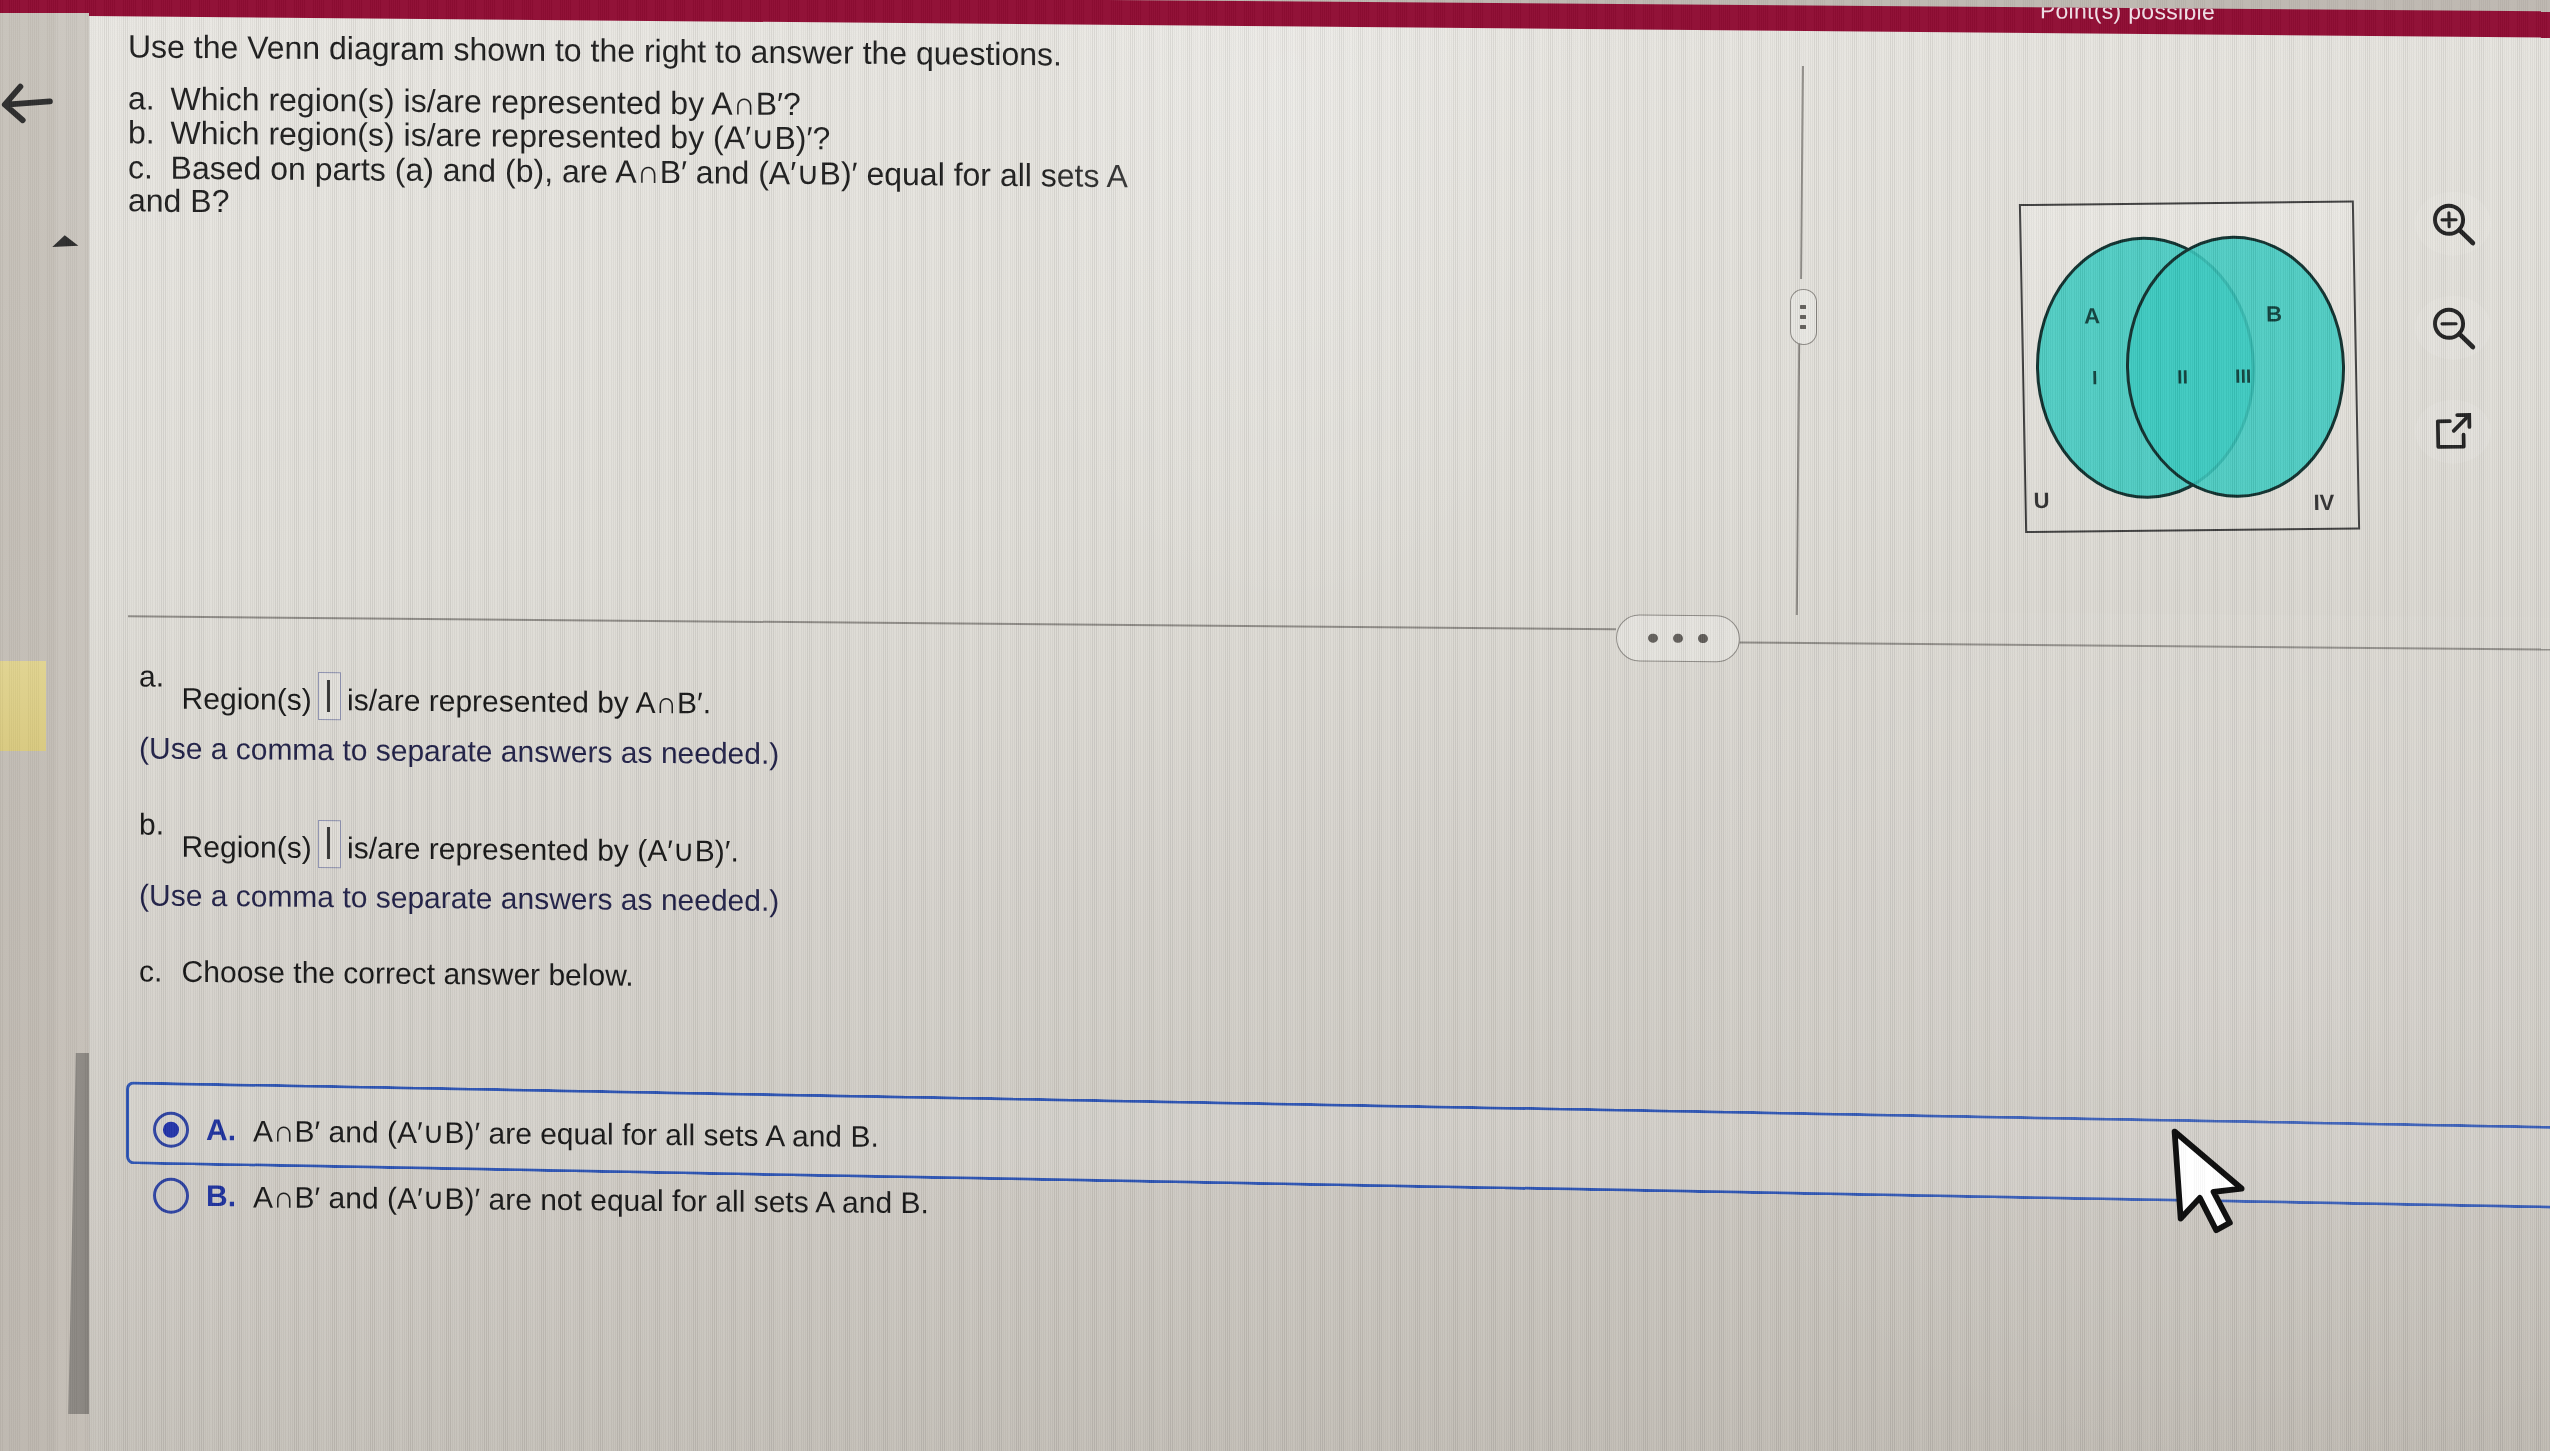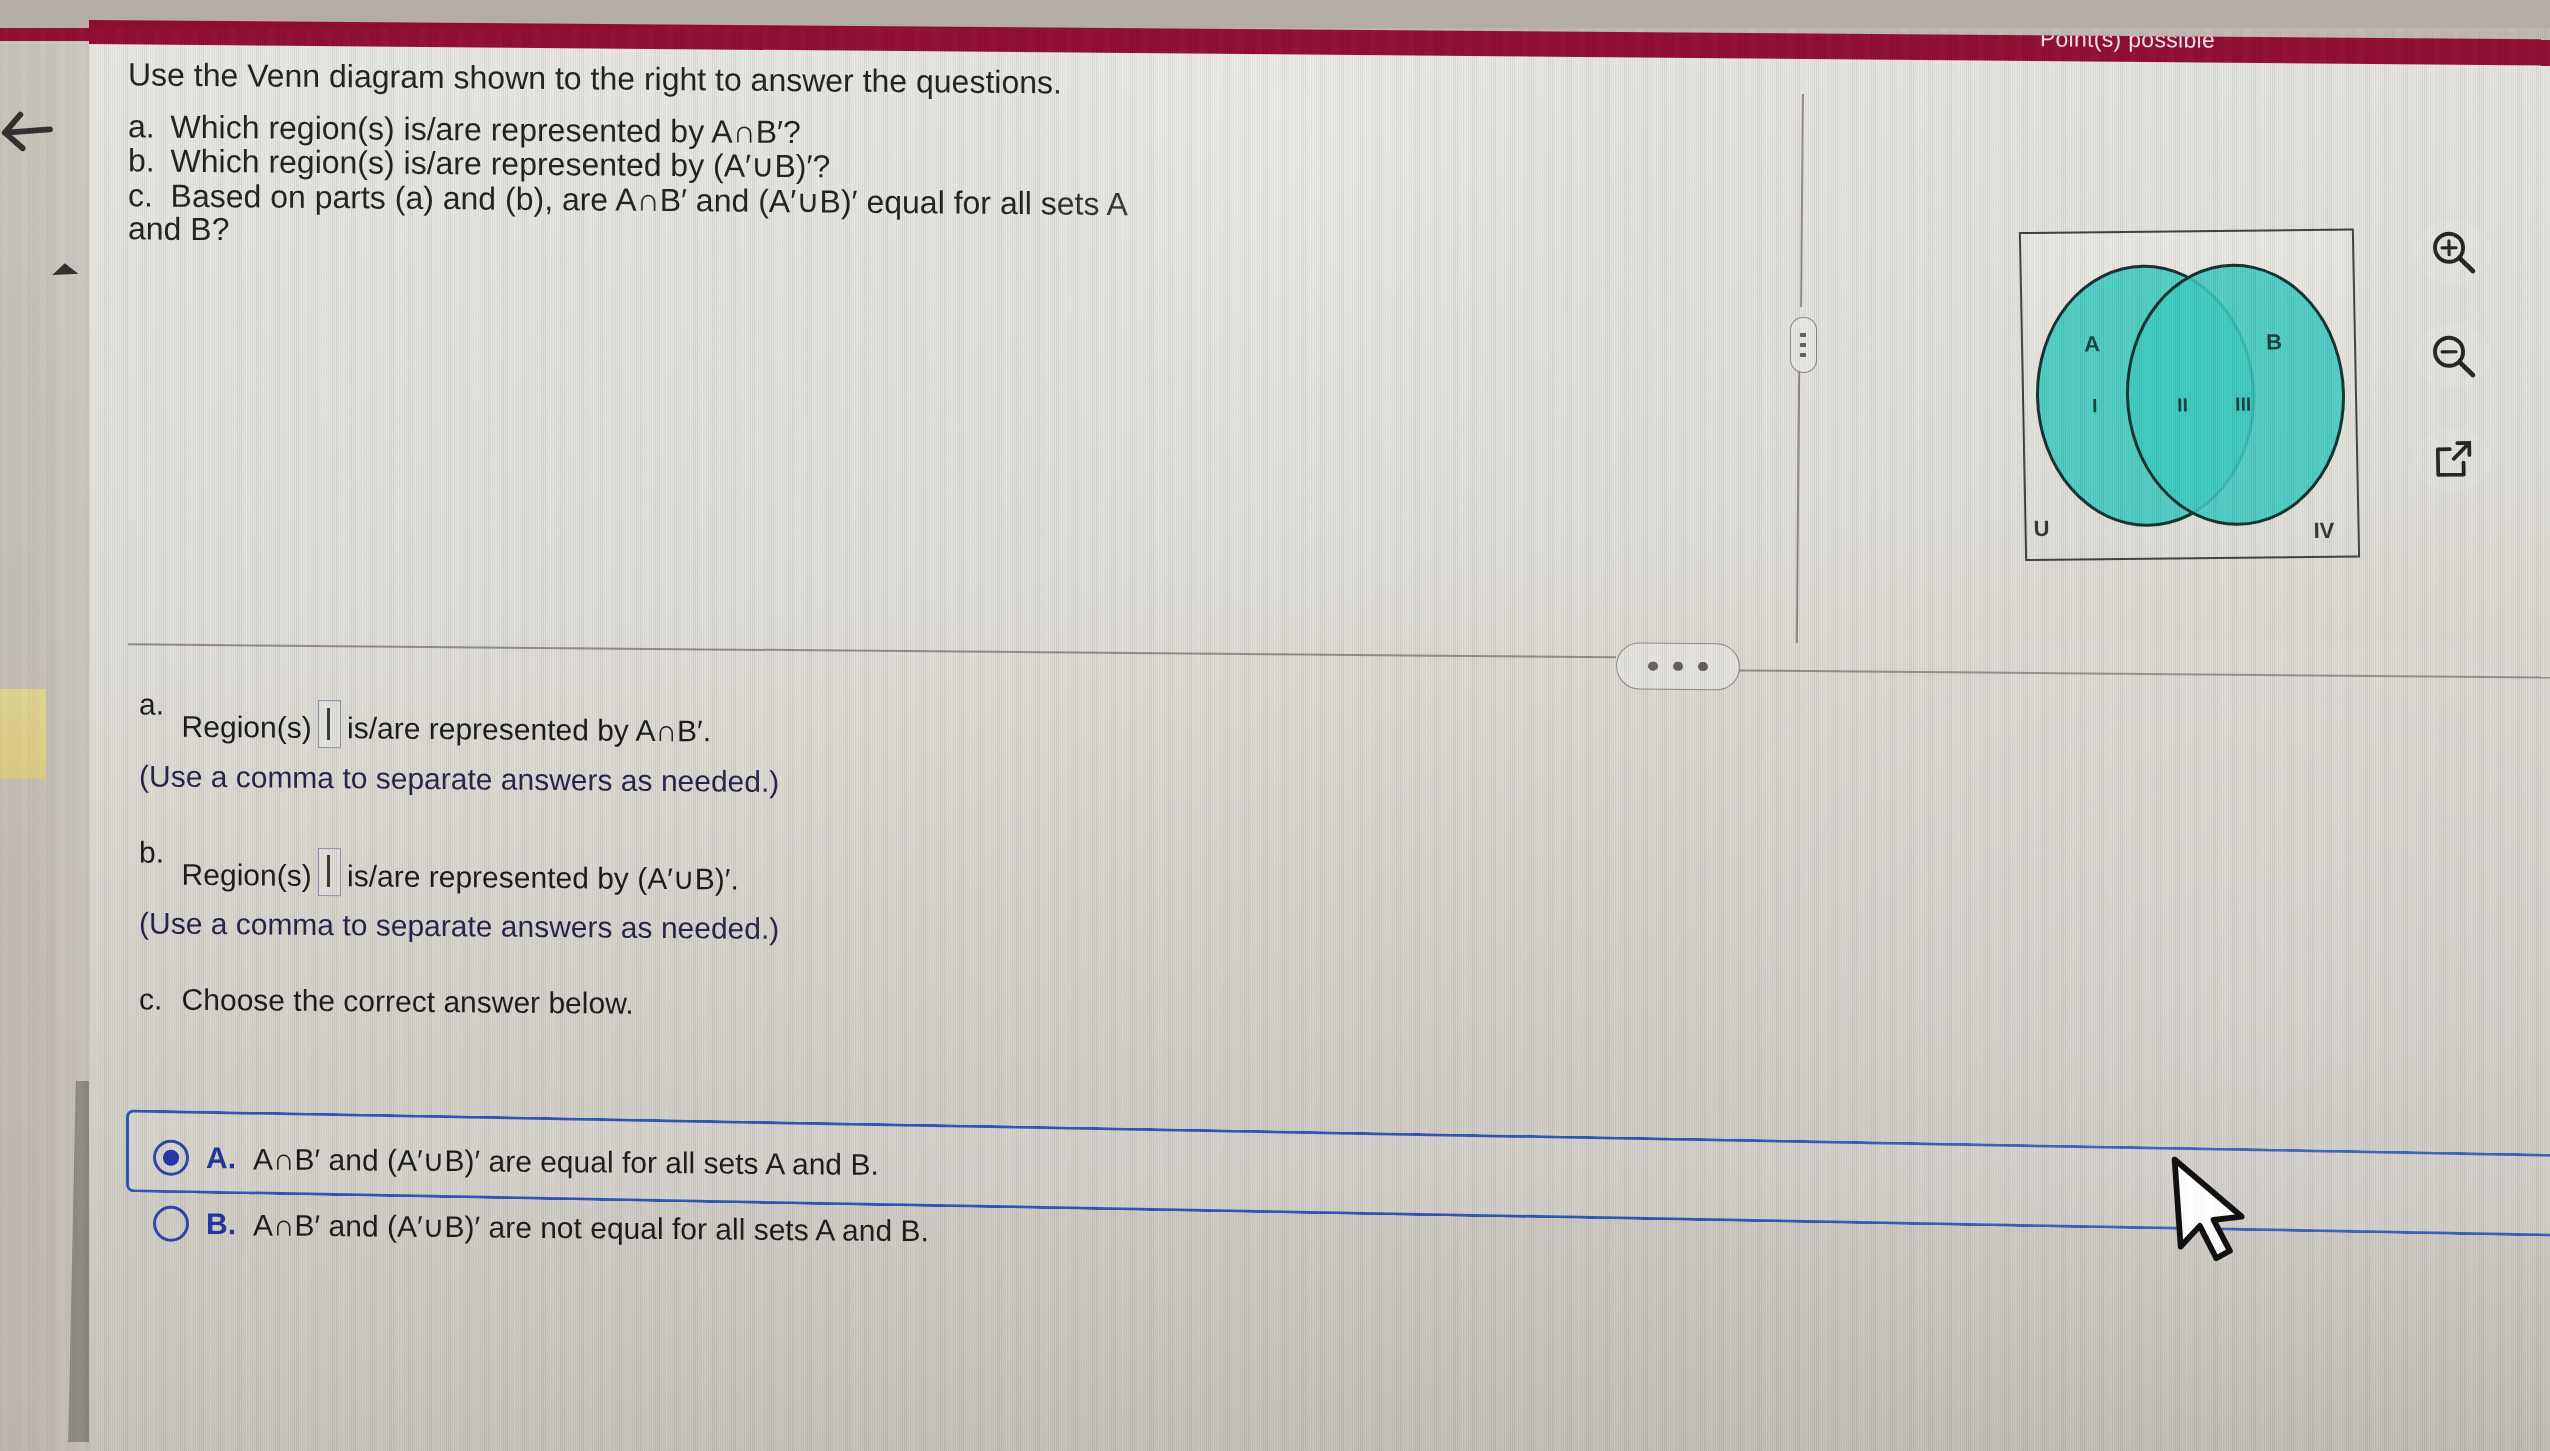--- a/index.html
+++ b/index.html
@@ -8,21 +8,20 @@
     font-family:"Liberation Sans", sans-serif;
     background:#b3ada6;
   }
 
   
   #scene{
     position:absolute;inset:0;
     background:
       linear-gradient(115deg, rgba(255,255,255,.10) 0%, rgba(255,255,255,0) 45%),
       linear-gradient(180deg,#bdb7b0 0%, #b6b0a8 55%, #a9a39b 100%);
-    margin-top: 28px;
   }
 
   
   #scene:after{
     content:"";position:absolute;inset:0;pointer-events:none;
     background:repeating-linear-gradient(90deg,
        rgba(0,0,0,.045) 0px, rgba(0,0,0,.045) 0.6px,
        rgba(255,255,255,.035) 0.6px, rgba(255,255,255,.035) 1.9px);
     opacity:.75;
   }

